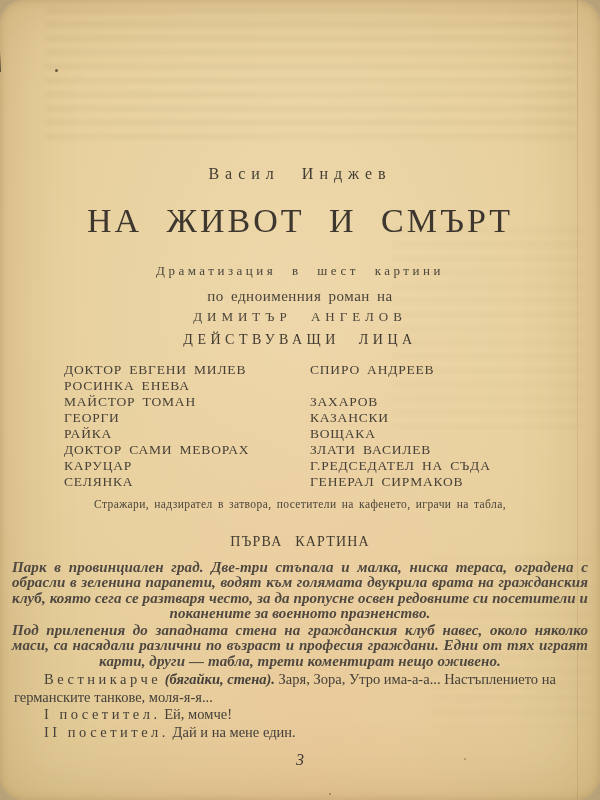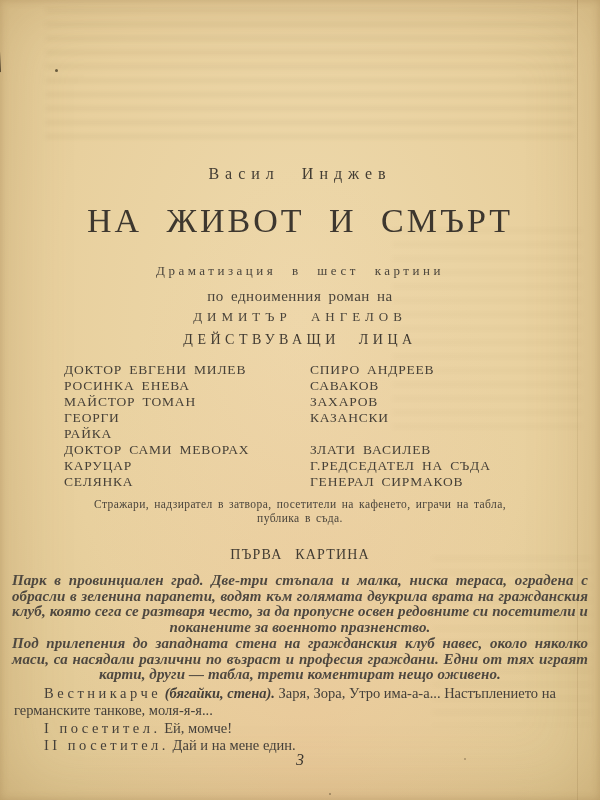--- a/index.html
+++ b/index.html
@@ -10,20 +10,21 @@
   }
   .page {
     position: relative;
     width: 600px; height: 800px;
     overflow: hidden;
     color: #4a443b;
     background:
       radial-gradient(ellipse at 52% 92%, rgba(236,190,148,0.30), rgba(236,190,148,0) 55%),
       radial-gradient(ellipse at 50% 40%, #eed9ac 0%, #e8d09e 58%, #dcc48f 100%);
     box-shadow: inset 0 0 70px rgba(150,110,55,0.28), inset 0 0 8px rgba(120,85,40,0.25);
+    border-radius: 24px;
   }
   
   .ghost {
     position: absolute;
     filter: blur(2px);
     background: repeating-linear-gradient(180deg,
       rgba(122,98,58,0.11) 0 5px, rgba(122,98,58,0) 5px 14px);
     pointer-events: none;
   }
   .ghost-top    { top: 8px;  left: 45px; right: 25px; height: 135px; opacity: .55; }
@@ -148,50 +149,49 @@
 
     <div class="centered cast-heading">ДЕЙСТВУВАЩИ ЛИЦА</div>
 
     <div class="cast-list">
       <div class="cast-row">
         <span>ДОКТОР ЕВГЕНИ МИЛЕВ</span>
         <span>СПИРО АНДРЕЕВ</span>
       </div>
       <div class="cast-row">
         <span>РОСИНКА ЕНЕВА</span>
-        <span>САВАКОВ</span>
       </div>
       <div class="cast-row">
         <span>МАЙСТОР ТОМАН</span>
         <span>ЗАХАРОВ</span>
       </div>
       <div class="cast-row">
         <span>ГЕОРГИ</span>
         <span>КАЗАНСКИ</span>
       </div>
       <div class="cast-row">
         <span>РАЙКА</span>
+        <span>ВОЩАКА</span>
       </div>
       <div class="cast-row">
         <span>ДОКТОР САМИ МЕВОРАХ</span>
         <span>ЗЛАТИ ВАСИЛЕВ</span>
       </div>
       <div class="cast-row">
         <span>КАРУЦАР</span>
         <span>Г.РЕДСЕДАТЕЛ НА СЪДА</span>
       </div>
       <div class="cast-row">
         <span>СЕЛЯНКА</span>
         <span>ГЕНЕРАЛ СИРМАКОВ</span>
       </div>
     </div>
 
     <div class="centered ensemble">
       <div>Стражари, надзирател в затвора, посетители на кафенето, играчи на табла,</div>
-      <div>публика в съда.</div>
     </div>
 
     <div class="centered scene-heading">ПЪРВА КАРТИНА</div>
 
     <div class="stage-direction">Парк в провинциален град. Две-три стъпала и малка, ниска тераса, оградена с обрасли в зеленина парапети, водят към голямата двукрила врата на гражданския клуб, която сега се разтваря често, за да пропусне освен редовните си посетители и поканените за военното празненство.</div>
 
     <div class="stage-direction">Под прилепения до западната стена на гражданския клуб навес, около няколко маси, са насядали различни по възраст и професия граждани. Едни от тях играят карти, други — табла, трети коментират нещо оживено.</div>
 
     <div class="dialogue">
       <p>

